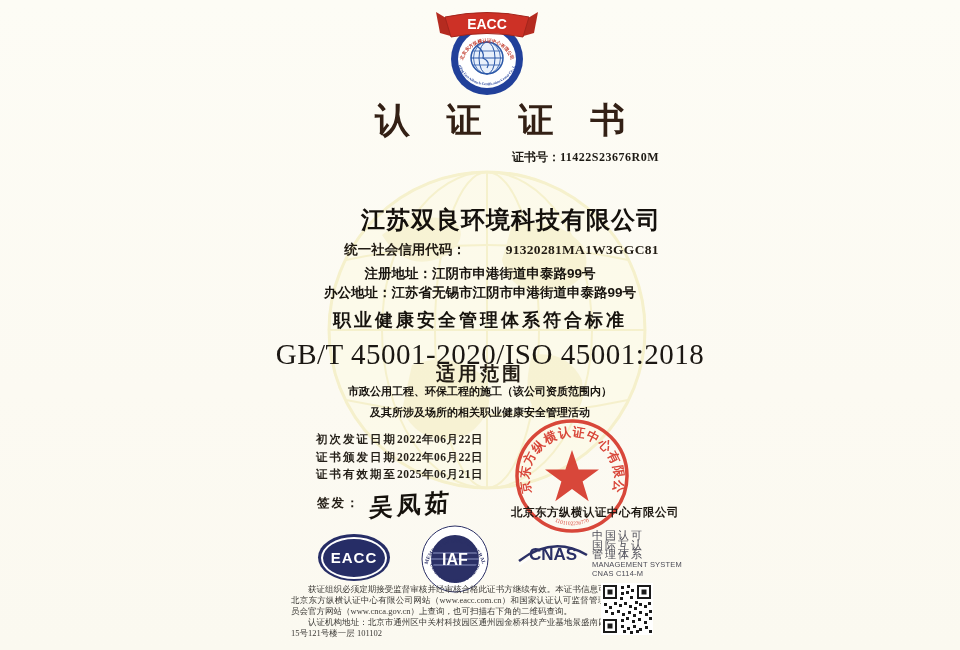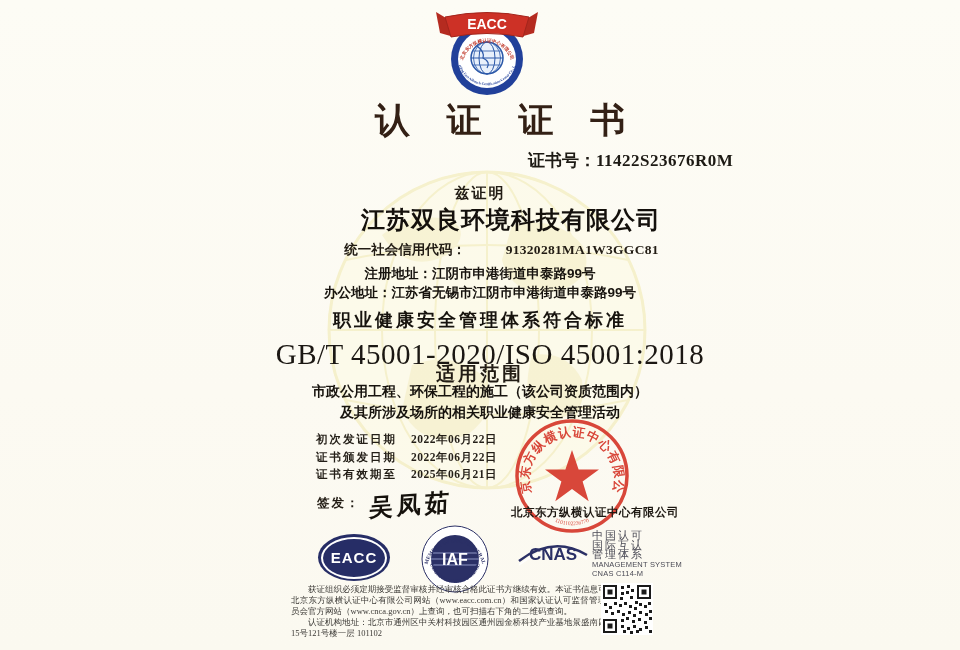--- a/index.html
+++ b/index.html
@@ -8,42 +8,42 @@
   .abs{position:absolute;}
   .center{left:0;width:960px;text-align:center;}
 
   
   .watermark{left:322px;top:165px;opacity:.55;pointer-events:none;}
 
   
   .badge{left:430px;top:6px;}
 
   .title{top:97px;font-size:35px;font-weight:bold;letter-spacing:14px;color:#332015;text-indent:14px;padding-left:20px;}
-  .certno{top:149px;left:528px;font-size:17px;font-weight:bold;color:#1d1a14;}
+  .certno{top:149px;left:512px;font-size:12px;font-weight:bold;color:#1d1a14;}
   .certno .val{font-weight:bold;letter-spacing:.5px;}
 
   .intro{top:184px;font-size:15px;font-weight:bold;letter-spacing:2px;}
   .company{top:204px;font-size:24px;font-weight:bold;font-family:"Liberation Sans", sans-serif;letter-spacing:1px;color:#14100c;margin-left:31px;}
   .creditcode{top:241px;font-size:13.5px;}
   .creditcode .lab{font-family:"Liberation Sans", sans-serif;font-weight:bold;padding-left:43px;}
   .creditcode .val{font-weight:bold;letter-spacing:.3px;margin-left:40px;}
 
   .addr{top:264px;left:0;width:960px;text-align:center;}
   .addr .inner{display:inline-block;text-align:center;}
   .addr .row{font-family:"Liberation Sans", sans-serif;font-weight:bold;font-size:13.5px;line-height:19px;color:#17130e;}
 
   .stdhead{top:308px;font-size:18px;font-weight:bold;letter-spacing:3px;color:#17130e;}
   .stdcode{top:338px;font-size:29px;letter-spacing:.5px;color:#1b1713;padding-left:10px;}
   .scopehead{top:361px;font-size:19px;font-weight:bold;letter-spacing:3px;}
   .scope{top:381px;}
-  .scope .line{font-family:"Liberation Sans", sans-serif;font-weight:bold;font-size:14px;line-height:21px;color:#17130e;}
+  .scope .line{font-family:"Liberation Sans", sans-serif;font-weight:bold;font-size:11px;line-height:21px;color:#17130e;}
 
   .dates{top:431px;left:316px;}
   .dates .row{font-size:11.5px;font-weight:bold;line-height:17.5px;color:#241f18;}
-  .dates .lab{letter-spacing:2px;margin-right:14px;text-align:right;}
+  .dates .lab{letter-spacing:2px;text-align:right;}
   .dates .val{letter-spacing:.5px;}
 
   .signrow{top:489px;left:317px;}
   .signrow .lab{font-size:12.5px;font-weight:bold;letter-spacing:2px;vertical-align:6px;}
   .signature{display:inline-block;font-size:24px;font-weight:900;letter-spacing:4px;transform:rotate(-4deg) skewX(-6deg);margin-left:8px;color:#15110c;}
 
   .seal{left:513px;top:417px;opacity:.92;}
   .issuer{top:505px;left:511px;font-family:"Liberation Sans", sans-serif;font-weight:bold;font-size:11.5px;letter-spacing:.5px;color:#1d1812;}
 
   
@@ -107,21 +107,20 @@
     <path d="M15,11 Q57,2 99,11 L93,31 Q57,24 21,31 Z" fill="#cd3126" stroke="#a3251c" stroke-width="1"></path>
     <text x="57" y="23" text-anchor="middle" font-size="14" font-weight="bold" fill="#ffffff" font-family="Liberation Sans, sans-serif">EACC</text>
   </svg>
 
   <div class="abs center title">认 证 证 书</div>
 
   <div class="abs certno">
     <span class="lab">证书号：</span><span class="val">11422S23676R0M</span>
   </div>
 
-  <div class="abs center intro">兹证明</div>
   <div class="abs center company">江苏双良环境科技有限公司</div>
 
   <div class="abs center creditcode">
     <span class="lab">统一社会信用代码：</span><span class="val">91320281MA1W3GGC81</span>
   </div>
 
   <div class="abs addr">
     <div class="inner">
       <div class="row">
         <span>注册地址：</span><span>江阴市申港街道申泰路99号</span>

